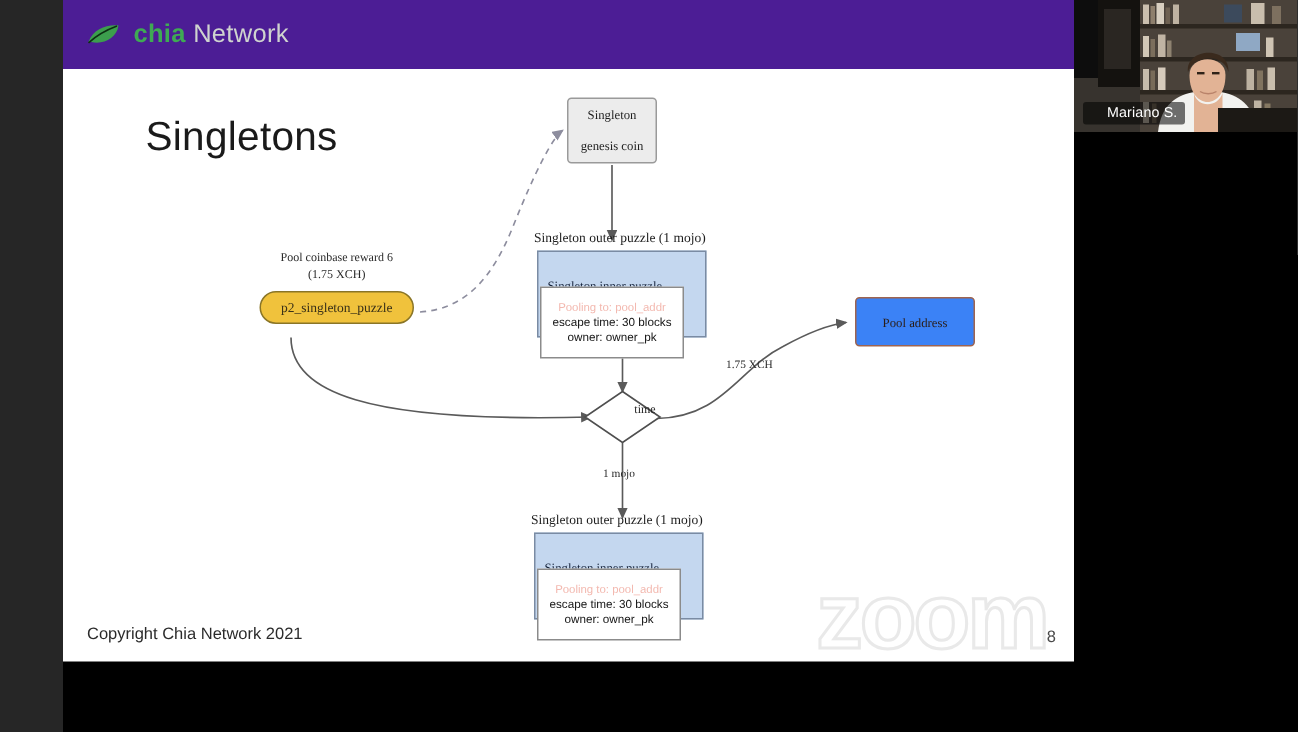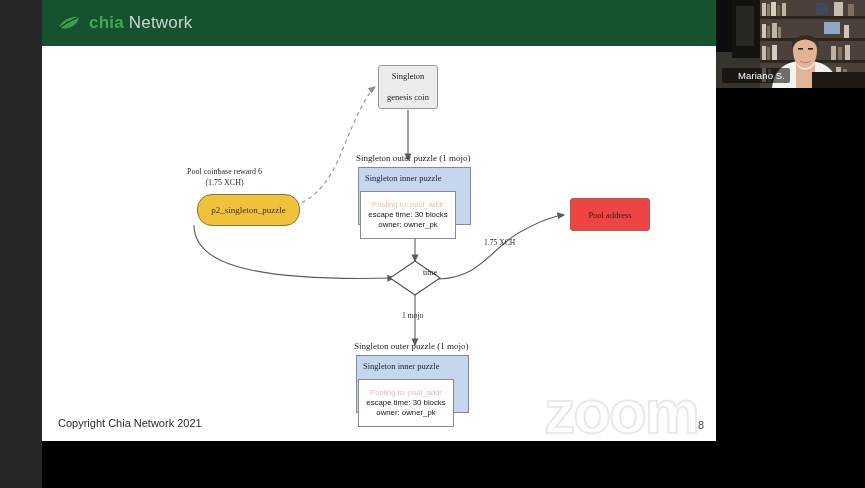--- a/index.html
+++ b/index.html
@@ -13,21 +13,21 @@
 
   
   .gutter {
     position:absolute; left:0; top:0; width:42px; height:488px;
     background:#262626;
   }
 
   
   .brandbar {
     position:absolute; left:42px; top:0; width:674px; height:46px;
-    background:#14532d; display:flex; align-items:center; padding-left:16px;
+    background:#4c1d95; display:flex; align-items:center; padding-left:16px;
   }
   .leaf { width:22px; height:14px; margin-right:9px; position:relative; }
   .leaf svg { display:block; }
   .brandtxt { font-size:17px; letter-spacing:.2px; }
   .brandtxt .b1 { color:#3faa54; font-weight:bold; }
   .brandtxt .b2 { color:#cfd3cf; font-weight:400; }
 
   
   .slide {
     position:absolute; left:42px; top:46px; width:674px; height:395px;
@@ -64,49 +64,49 @@
   .node { position:absolute; font-family:"Liberation Serif", serif; }
 
   .box-genesis {
     left:336px; top:19px; width:60px; height:44px;
     background:#ececec; border:1.2px solid #9a9a9a; border-radius:3px;
     display:flex; flex-direction:column; align-items:center; justify-content:center;
     font-size:8.5px; color:#1d1d1d; line-height:1.35; text-align:left;gap:10px;
   }
 
   .box-p2 {
-    left:131px; top:148px; width:103px; height:32px;
+    left:131px; top:148px; width:103px; height:22px;
     background:#f0c23c; border:1.3px solid #8a7526; border-radius:15px;
     display:flex; align-items:center; justify-content:center;
-    font-size:9px; color:#3a3118;margin-left:24px;
+    font-size:9px; color:#3a3118;
   }
   .lbl-p2 {
     left:110px; top:120px; width:145px; text-align:center;
     font-size:8px; color:#2a2a2a; line-height:1.4;
   }
 
   .box-pool {
     left:528px; top:152px; width:80px; height:33px;
-    background:#ef4444; border:1.2px solid #9e6450; border-radius:3px;
+    background:#3b82f6; border:1.2px solid #9e6450; border-radius:3px;
     display:flex; align-items:center; justify-content:center;
     font-size:8.5px; color:#2b1d17;
   }
 
   .outer-lbl { font-size:9px; color:#1d1d1d; }
   .lbl-outer1 { left:314px; top:107px; }
   .lbl-outer2 { left:312px; top:295px; }
 
   .box-outer {
     width:113px; height:58px;
     background:#c4d7ef; border:1.3px solid #7a8ba3;
     padding:5px 6px 0 6px;
   }
   .box-outer1 { left:316px; top:121px; }
   .box-outer2 { left:314px; top:309px; }
-  .inner-title { font-size:8.5px; color:#15223a; margin-bottom:3px; }
+  .inner-title { font-size:8.5px; color:#15223a; margin-bottom:3px;margin-top:12px; }
 
   .box-inner {
     position:absolute; width:96px; height:48px;
     background:#fff; border:1px solid #8b8b8b;
     display:flex; flex-direction:column; align-items:center; justify-content:center;
     line-height:1.3;
   }
   .box-inner1 { left:318px; top:145px; }
   .box-inner2 { left:316px; top:333px; }
   .pool-line { font-size:7.6px; color:#f3b9b0; }
@@ -149,20 +149,21 @@
         <path d="M1 12.6 C6 8, 13 4, 20 1.4" stroke="#0d2f13" stroke-width="1.1" fill="none"></path>
       </svg>
     </span>
     <span class="brandtxt">
       <span class="b1">chia</span><span>&nbsp;</span><span class="b2">Network</span>
     </span>
   </div>
 
   <div class="slide">
 
+    <div class="title">Singletons</div>
 
     <svg class="diagram" viewBox="0 0 674 395">
       <defs>
         <marker id="ah" markerWidth="7" markerHeight="7" refX="6" refY="3.2" orient="auto">
           <path d="M0,0 L7,3.2 L0,6.4 z" fill="#5a5a5a"></path>
         </marker>
         <marker id="ahd" markerWidth="7" markerHeight="7" refX="6" refY="3.2" orient="auto">
           <path d="M0,0 L7,3.2 L0,6.4 z" fill="#8d8d9e"></path>
         </marker>
       </defs>

